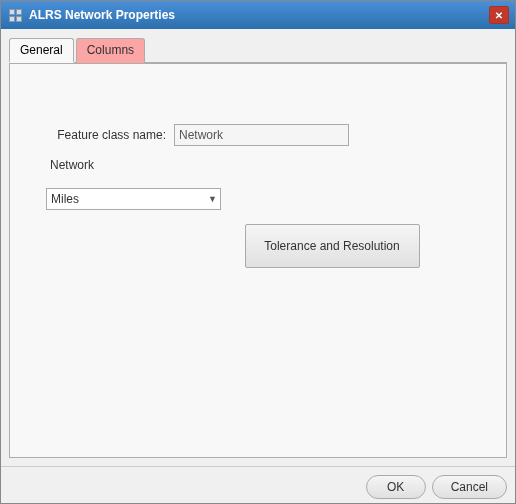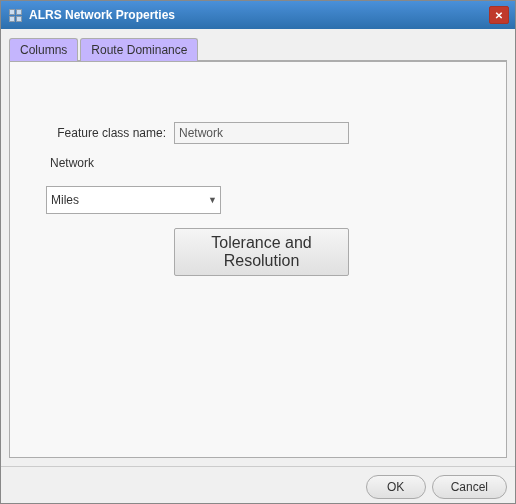--- a/index.html
+++ b/index.html
@@ -91,21 +91,21 @@
     .tab-bar {
       display: flex;
       border-bottom: 2px solid #adadad;
       margin-bottom: 0;
     }
 
     .tab {
       padding: 4px 10px;
       border: 1px solid #adadad;
       border-bottom: none;
-      background: #c4b5fd;
+      background: #fca5a5;
       cursor: pointer;
       margin-right: 2px;
       border-radius: 3px 3px 0 0;
       color: #333;
       font-size: 12px;
       position: relative;
       bottom: -1px;
     }
 
     .tab.active {
@@ -115,21 +115,21 @@
       color: #000;
     }
 
     .tab-content {
       flex: 1;
       background: #f8f8f8;
       border: 1px solid #adadad;
       border-top: none;
       padding: 20px 16px;
       display: flex;
-      flex-direction: row;
+      flex-direction: column;
     }
 
     .form-area {
       display: flex;
       flex-direction: column;
       gap: 10px;
       margin-top: 40px;
       padding-left: 20px;
     }
 
@@ -162,21 +162,21 @@
       height: 22px;
       border: none;
       background: transparent;
       color: #333;
       font-size: 12px;
       padding: 2px 4px;
     }
 
     .form-select {
       width: 175px;
-      height: 28px;
+      height: 22px;
       border: 1px solid #aaa;
       background: white;
       color: #333;
       padding: 2px 4px;
       font-size: 12px;
       appearance: none;
       -webkit-appearance: none;
       cursor: pointer;
       position: relative;
     }
@@ -200,23 +200,23 @@
     .tolerance-btn {
       display: flex;
       justify-content: center;
       margin-top: 4px;
       margin-left: 128px;
     }
 
     .btn-tolerance {
       background: linear-gradient(to bottom, #f5f5f5, #e0e0e0);
       border: 1px solid #aaa;
-      padding: 5px 14px;
-      cursor: pointer;
-      font-size: 16px;
+      padding: 14px 14px;
+      cursor: pointer;
+      font-size: 12px;
       color: #333;
       border-radius: 2px;
       width: 175px;
       text-align: center;
     }
 
     .spacer {
       flex: 1;
     }
 
@@ -277,25 +277,25 @@
       <span class="title-text">ALRS Network Properties</span>
     </div>
     <div class="title-buttons">
       <div class="title-btn">✕</div>
     </div>
   </div>
 
   <div class="window-content">
 
     <div class="tab-bar">
+      <div class="tab active">
+        <span>General</span>
+      </div>
       <div class="tab">
         <span>Columns</span>
-      </div>
-      <div class="tab">
-        <span>Route Dominance</span>
       </div>
     </div>
 
     <div class="tab-content">
       <div class="form-area">
 
         <div class="form-row">
           <label class="form-label">Feature class name:</label>
           <input class="form-input" type="text" readonly="" value="Network" style="">
         </div>

